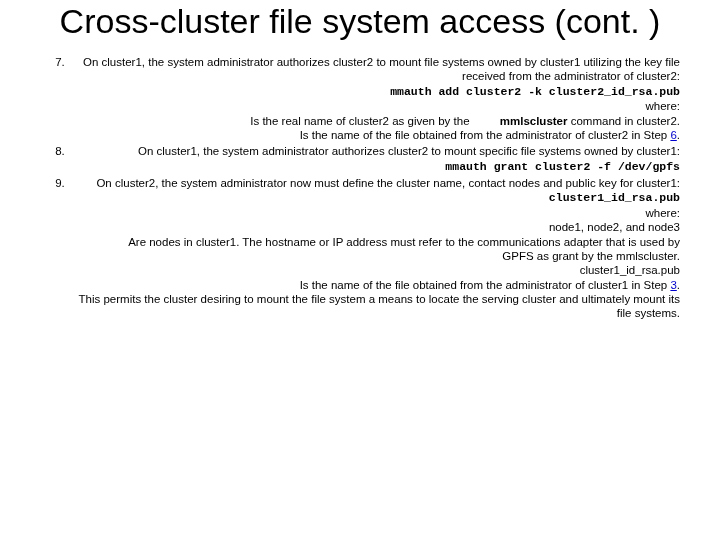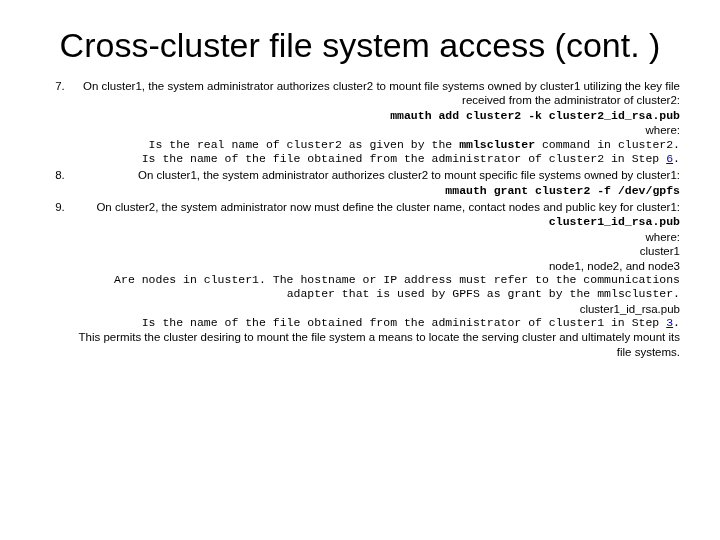--- a/index.html
+++ b/index.html
@@ -6,51 +6,50 @@
     margin: 0;
     padding: 0;
     width: 720px;
     height: 540px;
     font-family: Arial, Helvetica, sans-serif;
     color: #000;
     background: #fff;
     overflow: hidden;
   }
   .slide {
-    padding: 26px 40px 10px 40px;
+    padding: 2px 40px 10px 40px;
   }
   h1 {
     font-size: 34px;
     font-weight: normal;
     text-align: center;
     margin: 0 0 14px 0;
     line-height: 1.15;
   }
   ol.main {
     margin: 0;
     padding-left: 28px;
     font-size: 11.5px;
     line-height: 1.25;
     text-align: right;
   }
   ol.main > li {
     margin-bottom: 2px;
   }
   .def {
     padding-left: 40px;
-    font-family: Liberation Mono, monospace;
   }
   .term {
     padding-left: 0;
   }
   code, .mono {
     font-family: "Courier New", monospace;
     font-size: 11.5px;
   }
-  b { font-weight: bold; }
+  b { font-weight: bold; margin-left: 27px; }
   a.steplink {
     color: #0000cc;
     text-decoration: underline;
   }
   .trailing {
     margin-left: 0;
   }
 </style>
 </head>
 <body>
@@ -67,21 +66,20 @@
         <div class="def">Is the name of the file obtained from the administrator of cluster2 in Step <a class="steplink">6</a>.</div>
       </li>
       <li>
         <div>On cluster1, the system administrator authorizes cluster2 to mount specific file systems owned by cluster1:</div>
         <div><b class="mono">mmauth grant cluster2 -f /dev/gpfs</b></div>
       </li>
       <li>
         <div>On cluster2, the system administrator now must define the cluster name, contact nodes and public key for cluster1:</div>
         <div><b class="mono" style="white-space: pre;">                       cluster1_id_rsa.pub</b></div>
         <div>where:</div>
-        <div class="term">cluster1</div>
         <div class="term">node1, node2, and node3</div>
         <div class="def">Are nodes in cluster1. The hostname or IP address must refer to the communications adapter that is used by GPFS as grant by the mmlscluster.</div>
         <div class="term">cluster1_id_rsa.pub</div>
         <div class="def">Is the name of the file obtained from the administrator of cluster1 in Step <a class="steplink">3</a>.</div>
         <div class="trailing">This permits the cluster desiring to mount the file system a means to locate the serving cluster and ultimately mount its file systems.</div>
       </li>
     </ol>
 </div>
 
 </body></html>

